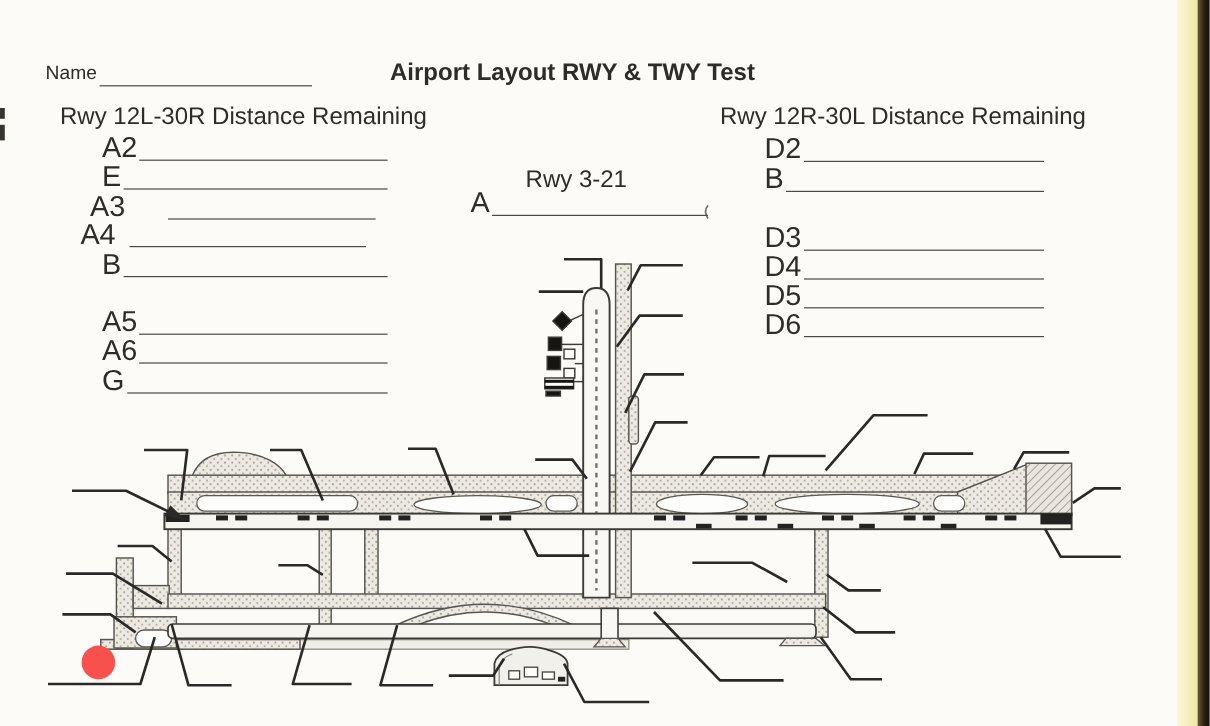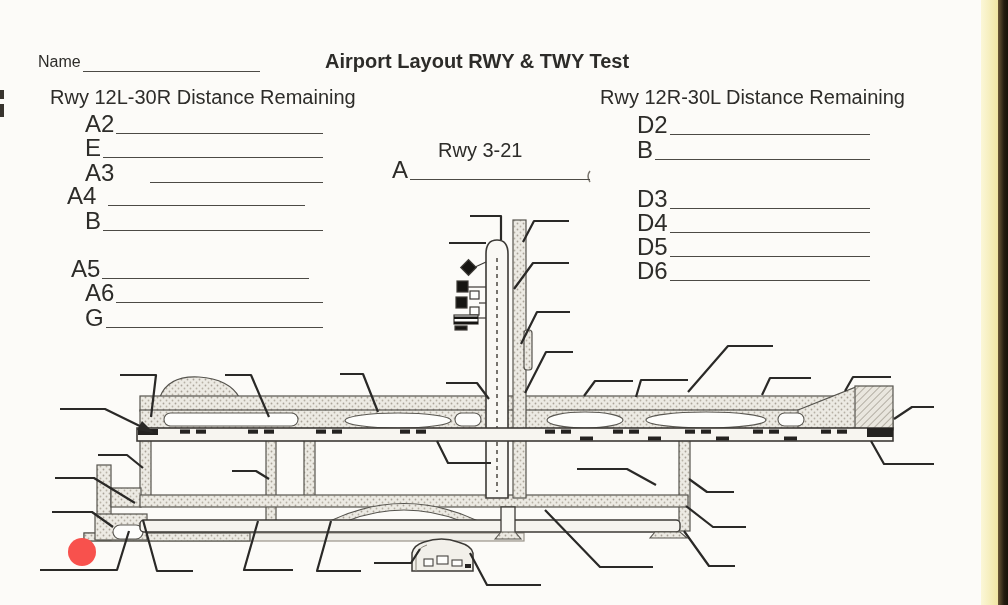--- a/index.html
+++ b/index.html
@@ -196,33 +196,33 @@
 <div class="abs heading" style="left:438px;top:119px;margin-top:20px;">Rwy 3-21</div>
 
 <div class="fill-row" style="left:85px;top:112px;width:238px;">
   <span class="lbl">A2</span>
   <span class="blank"></span>
 </div>
 <div class="fill-row" style="left:85px;top:136px;width:238px;">
   <span class="lbl">E</span>
   <span class="blank"></span>
 </div>
-<div class="fill-row" style="left:85px;top:161px;width:238px;gap:34px;">
+<div class="fill-row" style="left:75px;top:161px;width:238px;gap:34px;">
   <span class="lbl">A3</span>
   <span class="blank"></span>
 </div>
 <div class="fill-row" style="left:67px;top:184px;width:238px;gap:10px;">
   <span class="lbl">A4</span>
   <span class="blank"></span>
 </div>
 <div class="fill-row" style="left:85px;top:209px;width:238px;">
   <span class="lbl">B</span>
   <span class="blank"></span>
 </div>
-<div class="fill-row" style="left:71px;top:257px;width:238px;">
+<div class="fill-row" style="left:85px;top:257px;width:238px;">
   <span class="lbl">A5</span>
   <span class="blank"></span>
 </div>
 <div class="fill-row" style="left:85px;top:281px;width:238px;">
   <span class="lbl">A6</span>
   <span class="blank"></span>
 </div>
 <div class="fill-row" style="left:85px;top:306px;width:238px;">
   <span class="lbl">G</span>
   <span class="blank"></span>

